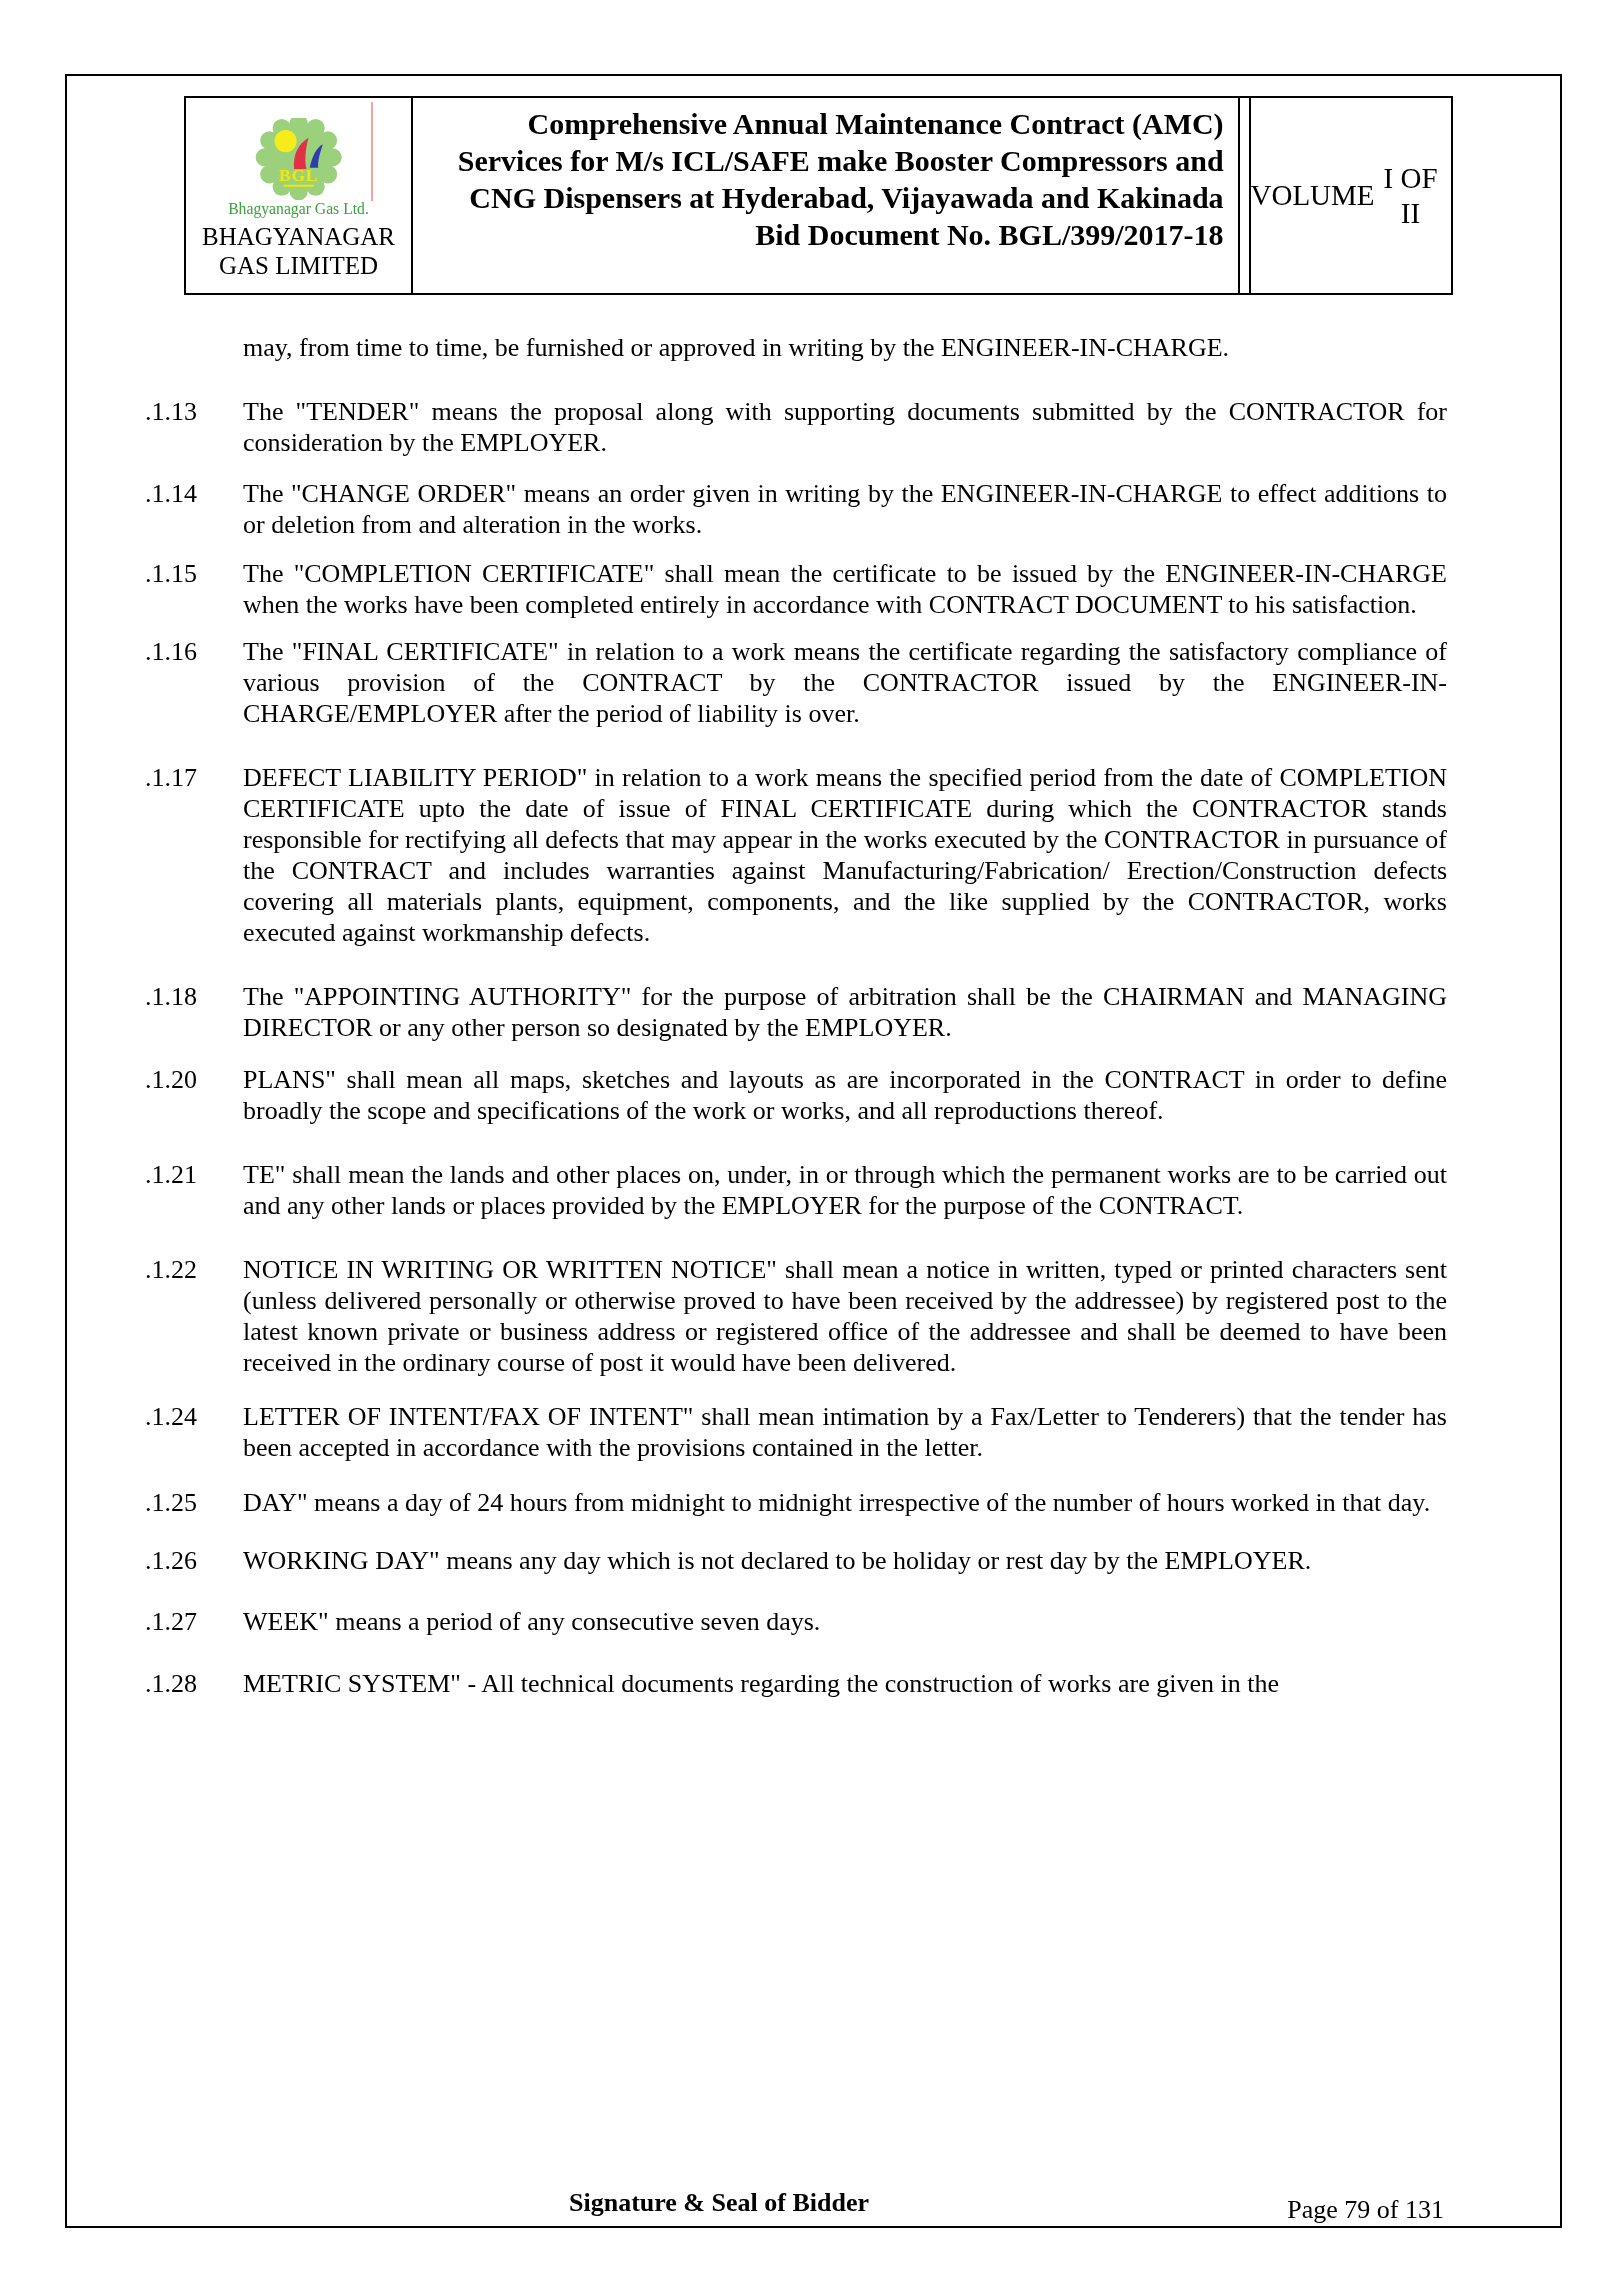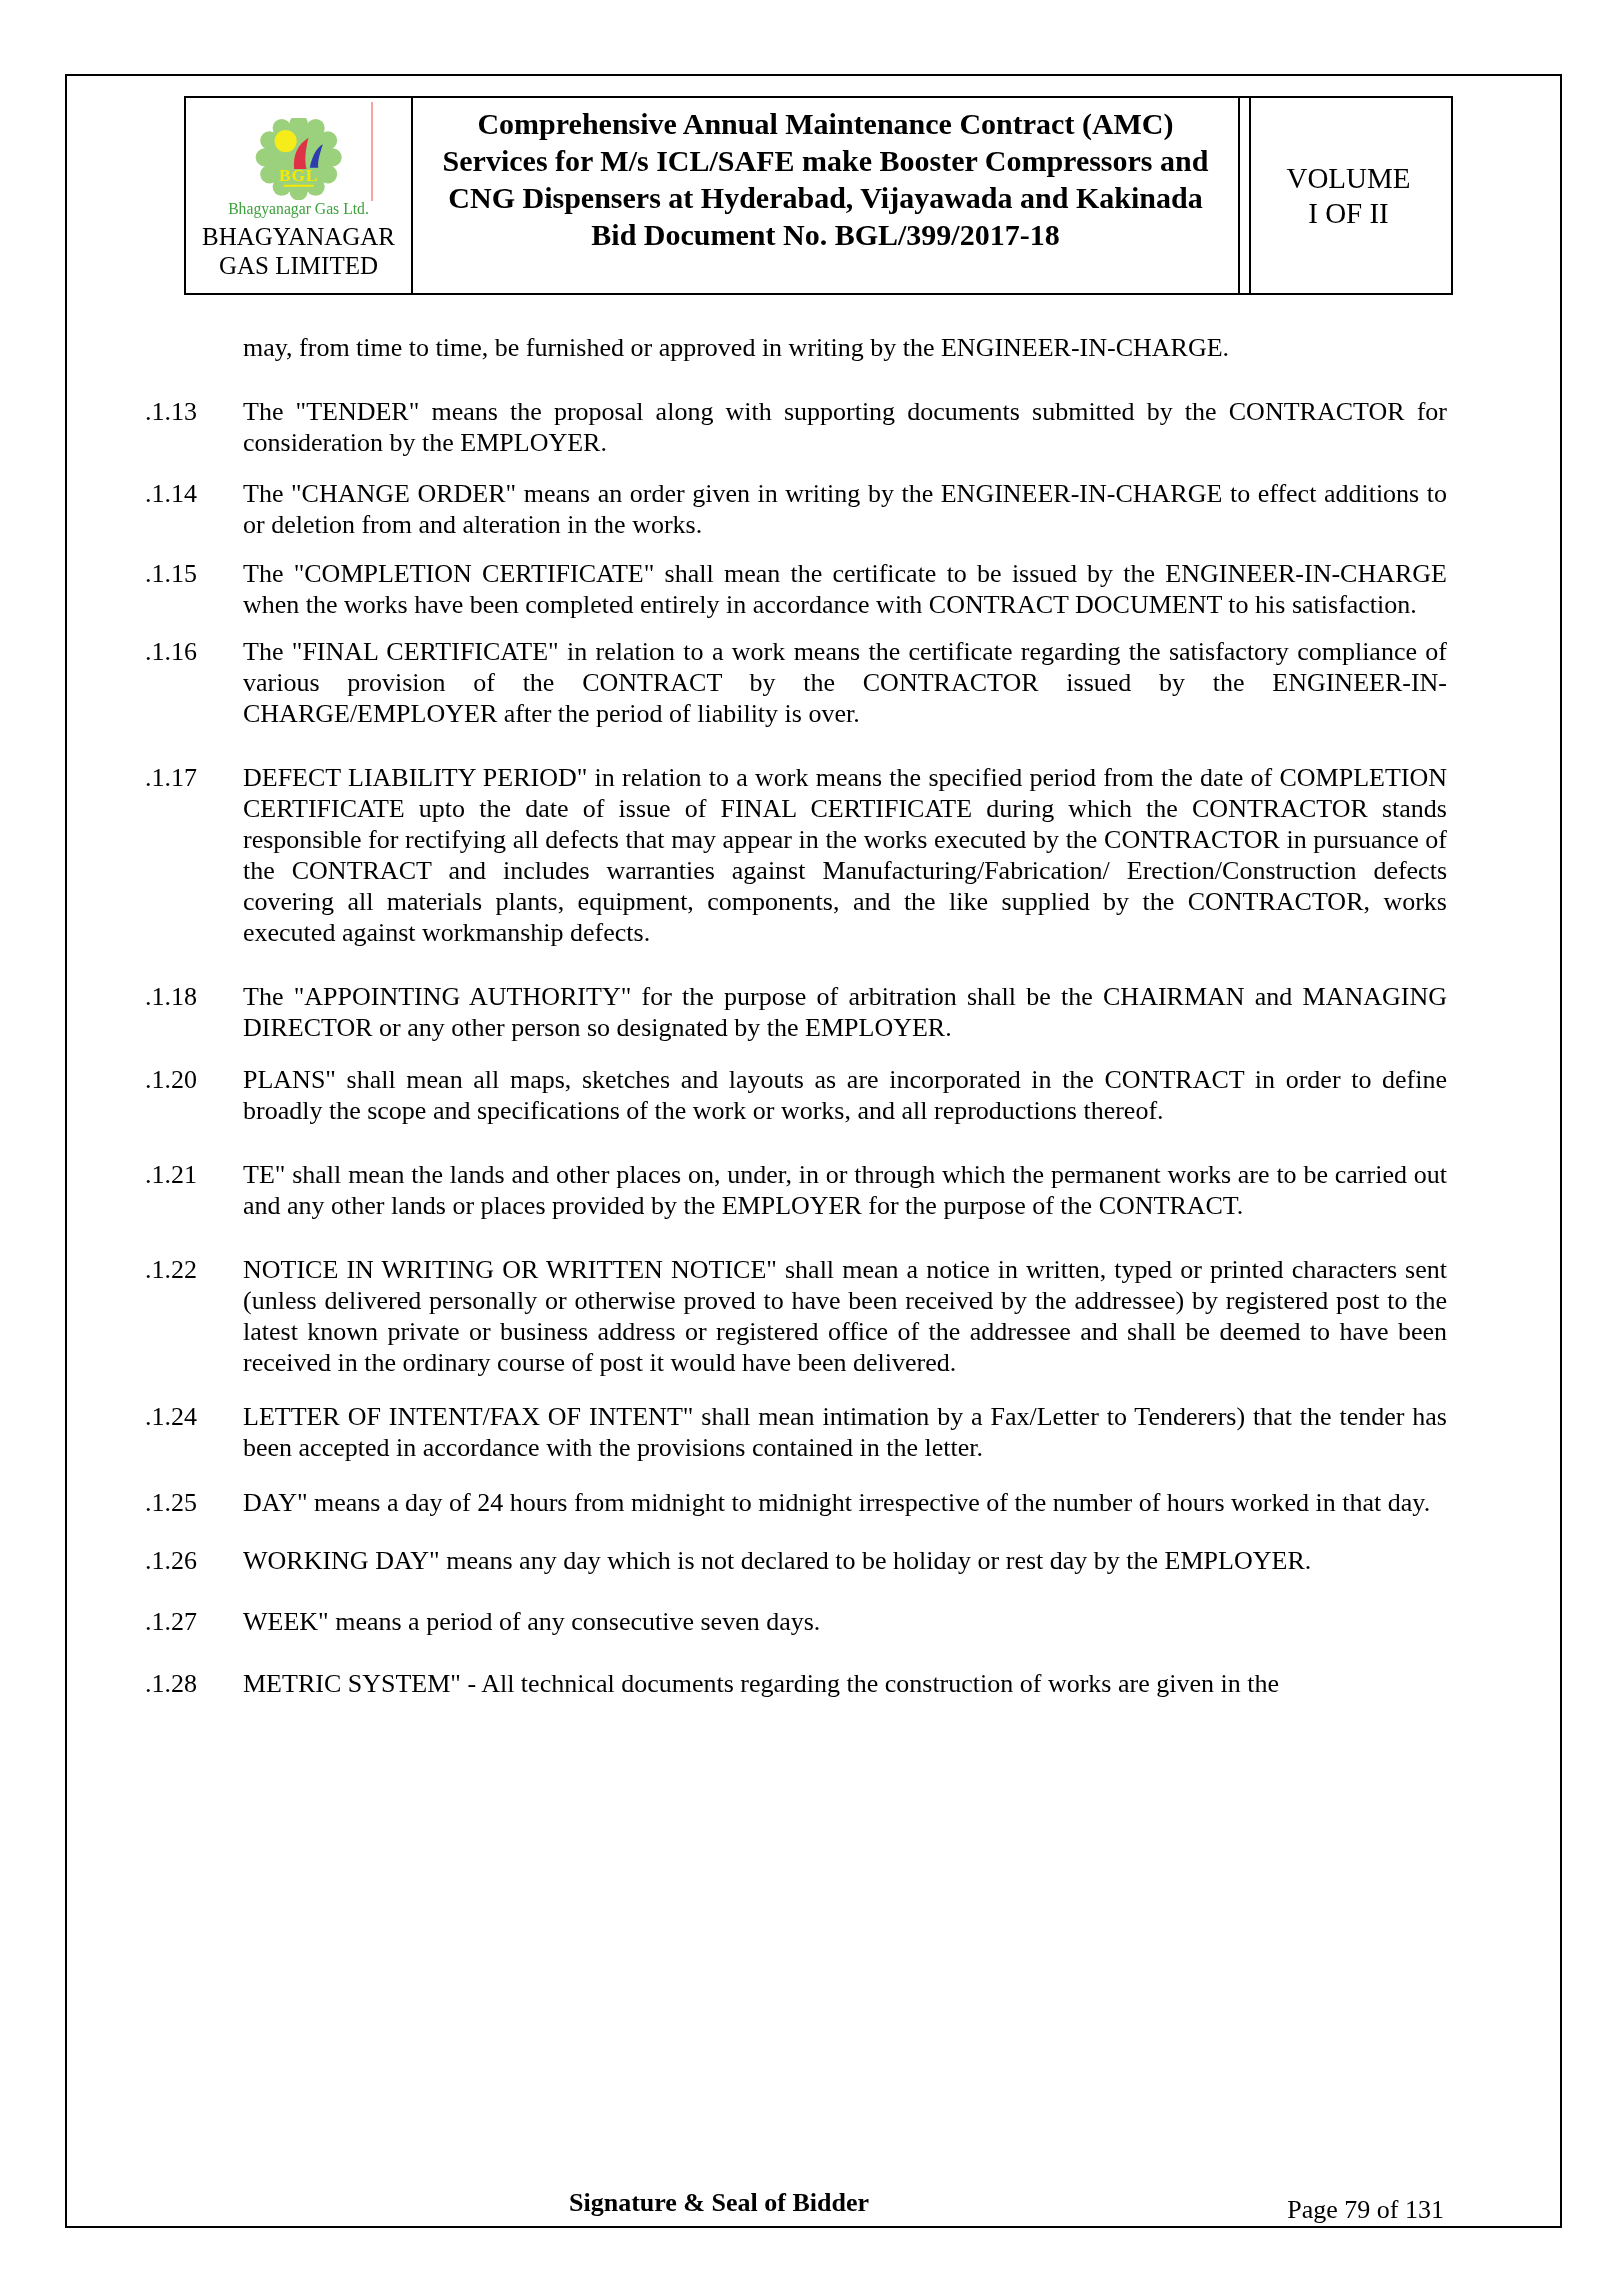--- a/index.html
+++ b/index.html
@@ -31,27 +31,27 @@
   .cell-border-r{border-right:2px solid #000;}
   .logo-cell{position:relative;text-align:center;padding-top:20px;}
   .logo-caption{font-size:15.7px;line-height:17px;color:var(--logo-caption-green);}
   .org-name{font-size:25px;line-height:29px;margin-top:5.2px;}
   .pink-line{
     position:absolute;right:38px;top:3.9px;
     width:2px;height:99px;
     background:var(--artifact-pink);
   }
   .title-cell{
-    text-align:center;
+    text-align:right;
     padding:6.5px 14.4px 0 14.4px;
     font-weight:bold;
     font-size:30px;line-height:37px;
   }
   .volume-cell{
-    display:flex;flex-direction:column;
+    display:flex;flex-direction:row;
     align-items:center;justify-content:center;
     font-size:29px;line-height:35px;
     text-align:center;
   }
   
   .body-text{
     margin-left:78px;
     margin-right:113px;
     margin-top:37px;
     font-size:26px;line-height:31px;

